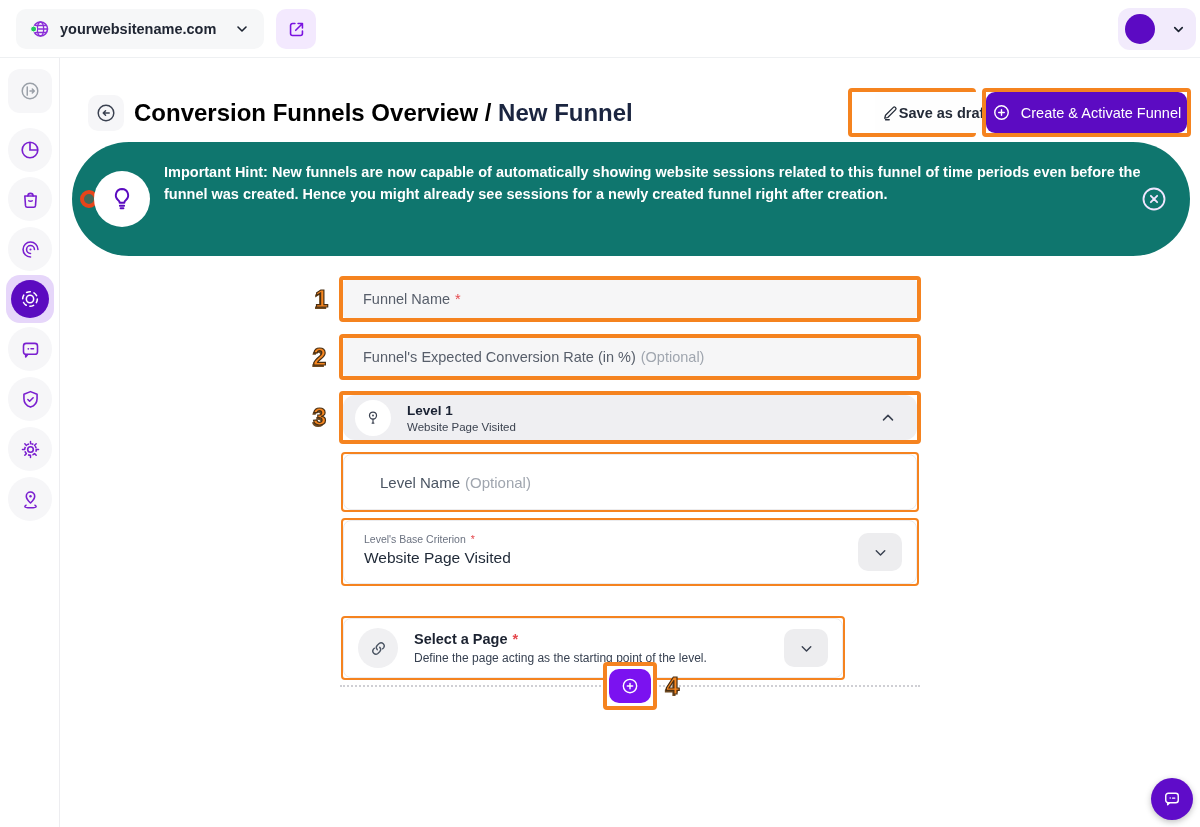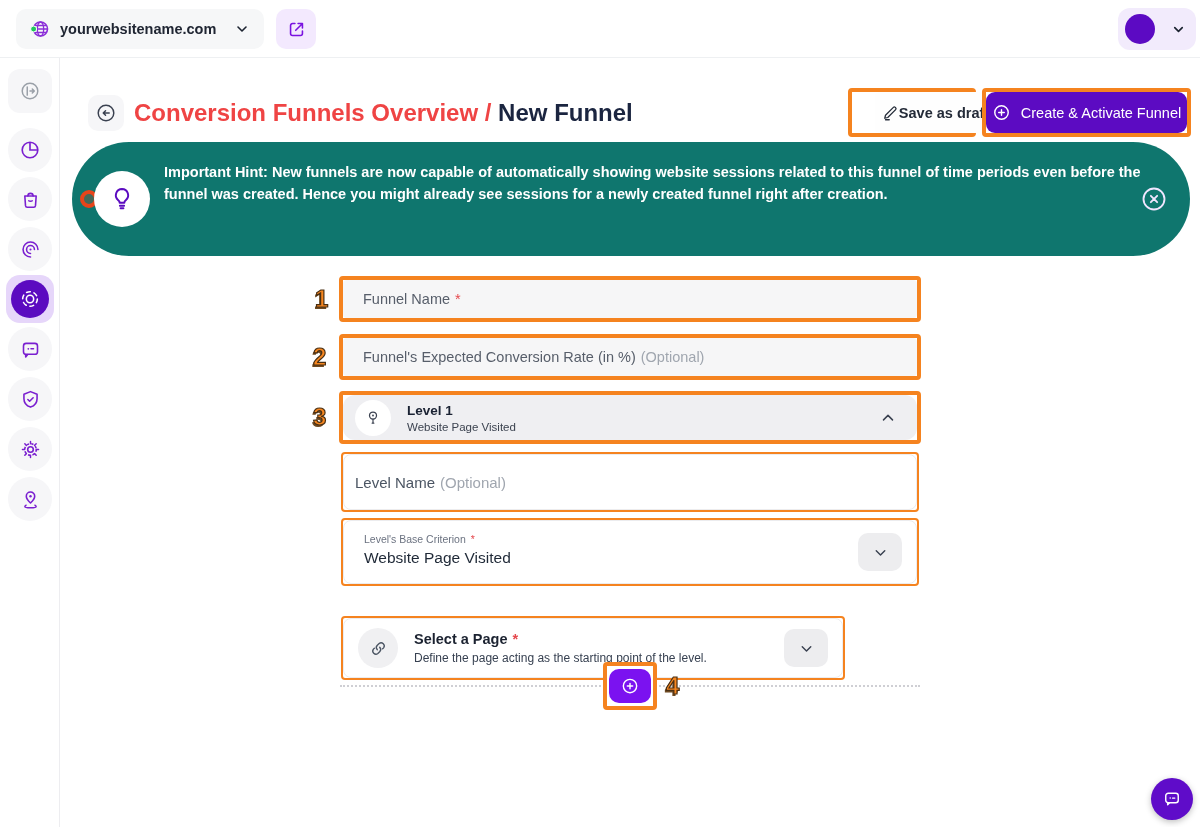--- a/index.html
+++ b/index.html
@@ -18,21 +18,21 @@
   
   .sidebar { position:absolute; left:0; top:58px; width:60px; height:769px; background:#fff; border-right:1px solid #ededf0; }
   .side-item { position:absolute; left:8px; width:44px; height:44px; border-radius:50%; background:#f6f6f8; display:flex; align-items:center; justify-content:center; cursor:pointer; }
   .side-item.square { border-radius:12px; }
   .side-item.active-wrap { left:6px; width:48px; height:48px; border-radius:14px; background:#e6d6fa; }
   .active-inner { width:38px; height:38px; border-radius:50%; background:#5b0bc0; display:flex; align-items:center; justify-content:center; }
 
   
   .back-btn { position:absolute; left:88px; top:95px; width:36px; height:36px; border-radius:10px; background:#f6f6f8; display:flex; align-items:center; justify-content:center; cursor:pointer; }
   .page-title { position:absolute; left:134px; top:99px; font-size:24px; white-space:nowrap; }
-  .page-title .parent { color:#ef4444; font-weight:700; }
+  .page-title .parent { color:#000000; font-weight:700; }
   .page-title .current { color:#1b2540; font-weight:700; }
 
   
   .ann { position:absolute; border:4px solid #f5831f; border-radius:4px; }
   .ann-thin { position:absolute; border:2px solid #f5831f; border-radius:4px; }
   .ann-num { position:absolute; font-size:24px; font-weight:800; color:#f6861f; -webkit-text-stroke:1.2px #4a3014; text-shadow:-1.5px 1.5px 0 #6e4a22; line-height:1; }
 
   
   .save-btn { width:100%; height:100%; background:#fefefe; border:none; border-radius:5px; display:flex; align-items:center; justify-content:center; font-family:inherit; font-size:14.5px; font-weight:700; color:#242b38; cursor:pointer;margin-left:23px; }
   .create-btn { width:100%; height:100%; background:#5c0bc2; border:none; border-radius:9px; display:flex; align-items:center; justify-content:center; gap:10px; font-family:inherit; font-size:14.5px; font-weight:400; color:#fff; cursor:pointer; }
@@ -50,21 +50,21 @@
   .req { color:#e5484d; margin-left:5px; }
   .opt { color:#a0a6af; margin-left:5px; }
 
   .level-head { width:100%; height:100%; background:#efeff2; border-radius:12px; display:flex; align-items:center; padding:0 20px 0 12px; cursor:pointer; }
   .level-pin-circle { width:36px; height:36px; border-radius:50%; background:#fff; display:flex; align-items:center; justify-content:center; }
   .level-head-texts { margin-left:16px; flex:1; }
   .level-title { font-size:13.5px; font-weight:700; color:#1a2233; }
   .level-sub { font-size:11.5px; color:#3c4350; margin-top:3px; }
 
   .white-card { width:100%; height:100%; background:#fff; border:1px solid #ececee; border-radius:8px; position:relative; }
-  .levelname-card { display:flex; align-items:center; padding-left:11px; font-size:15px; color:#4b5563; }
+  .levelname-card { display:flex; align-items:center; padding-left:36px; font-size:15px; color:#4b5563; }
 
   .crit-label { position:absolute; left:20px; top:12px; font-size:10.5px; color:#6b7280; }
   .crit-value { position:absolute; left:20px; top:28px; font-size:15.5px; color:#1f2937; }
   .chev-btn { position:absolute; right:14px; top:50%; transform:translateY(-50%); width:44px; height:38px; background:#ededef; border-radius:10px; display:flex; align-items:center; justify-content:center; cursor:pointer; }
 
   .selpage-card { display:flex; align-items:center; padding:0 70px 0 14px; }
   .link-circle { width:40px; height:40px; border-radius:50%; background:#f0f0f2; display:flex; align-items:center; justify-content:center; }
   .selpage-texts { margin-left:16px; }
   .selpage-title { font-size:14.5px; font-weight:600; color:#1b2230; }
   .selpage-sub { font-size:12px; color:#374151; margin-top:4px; }

